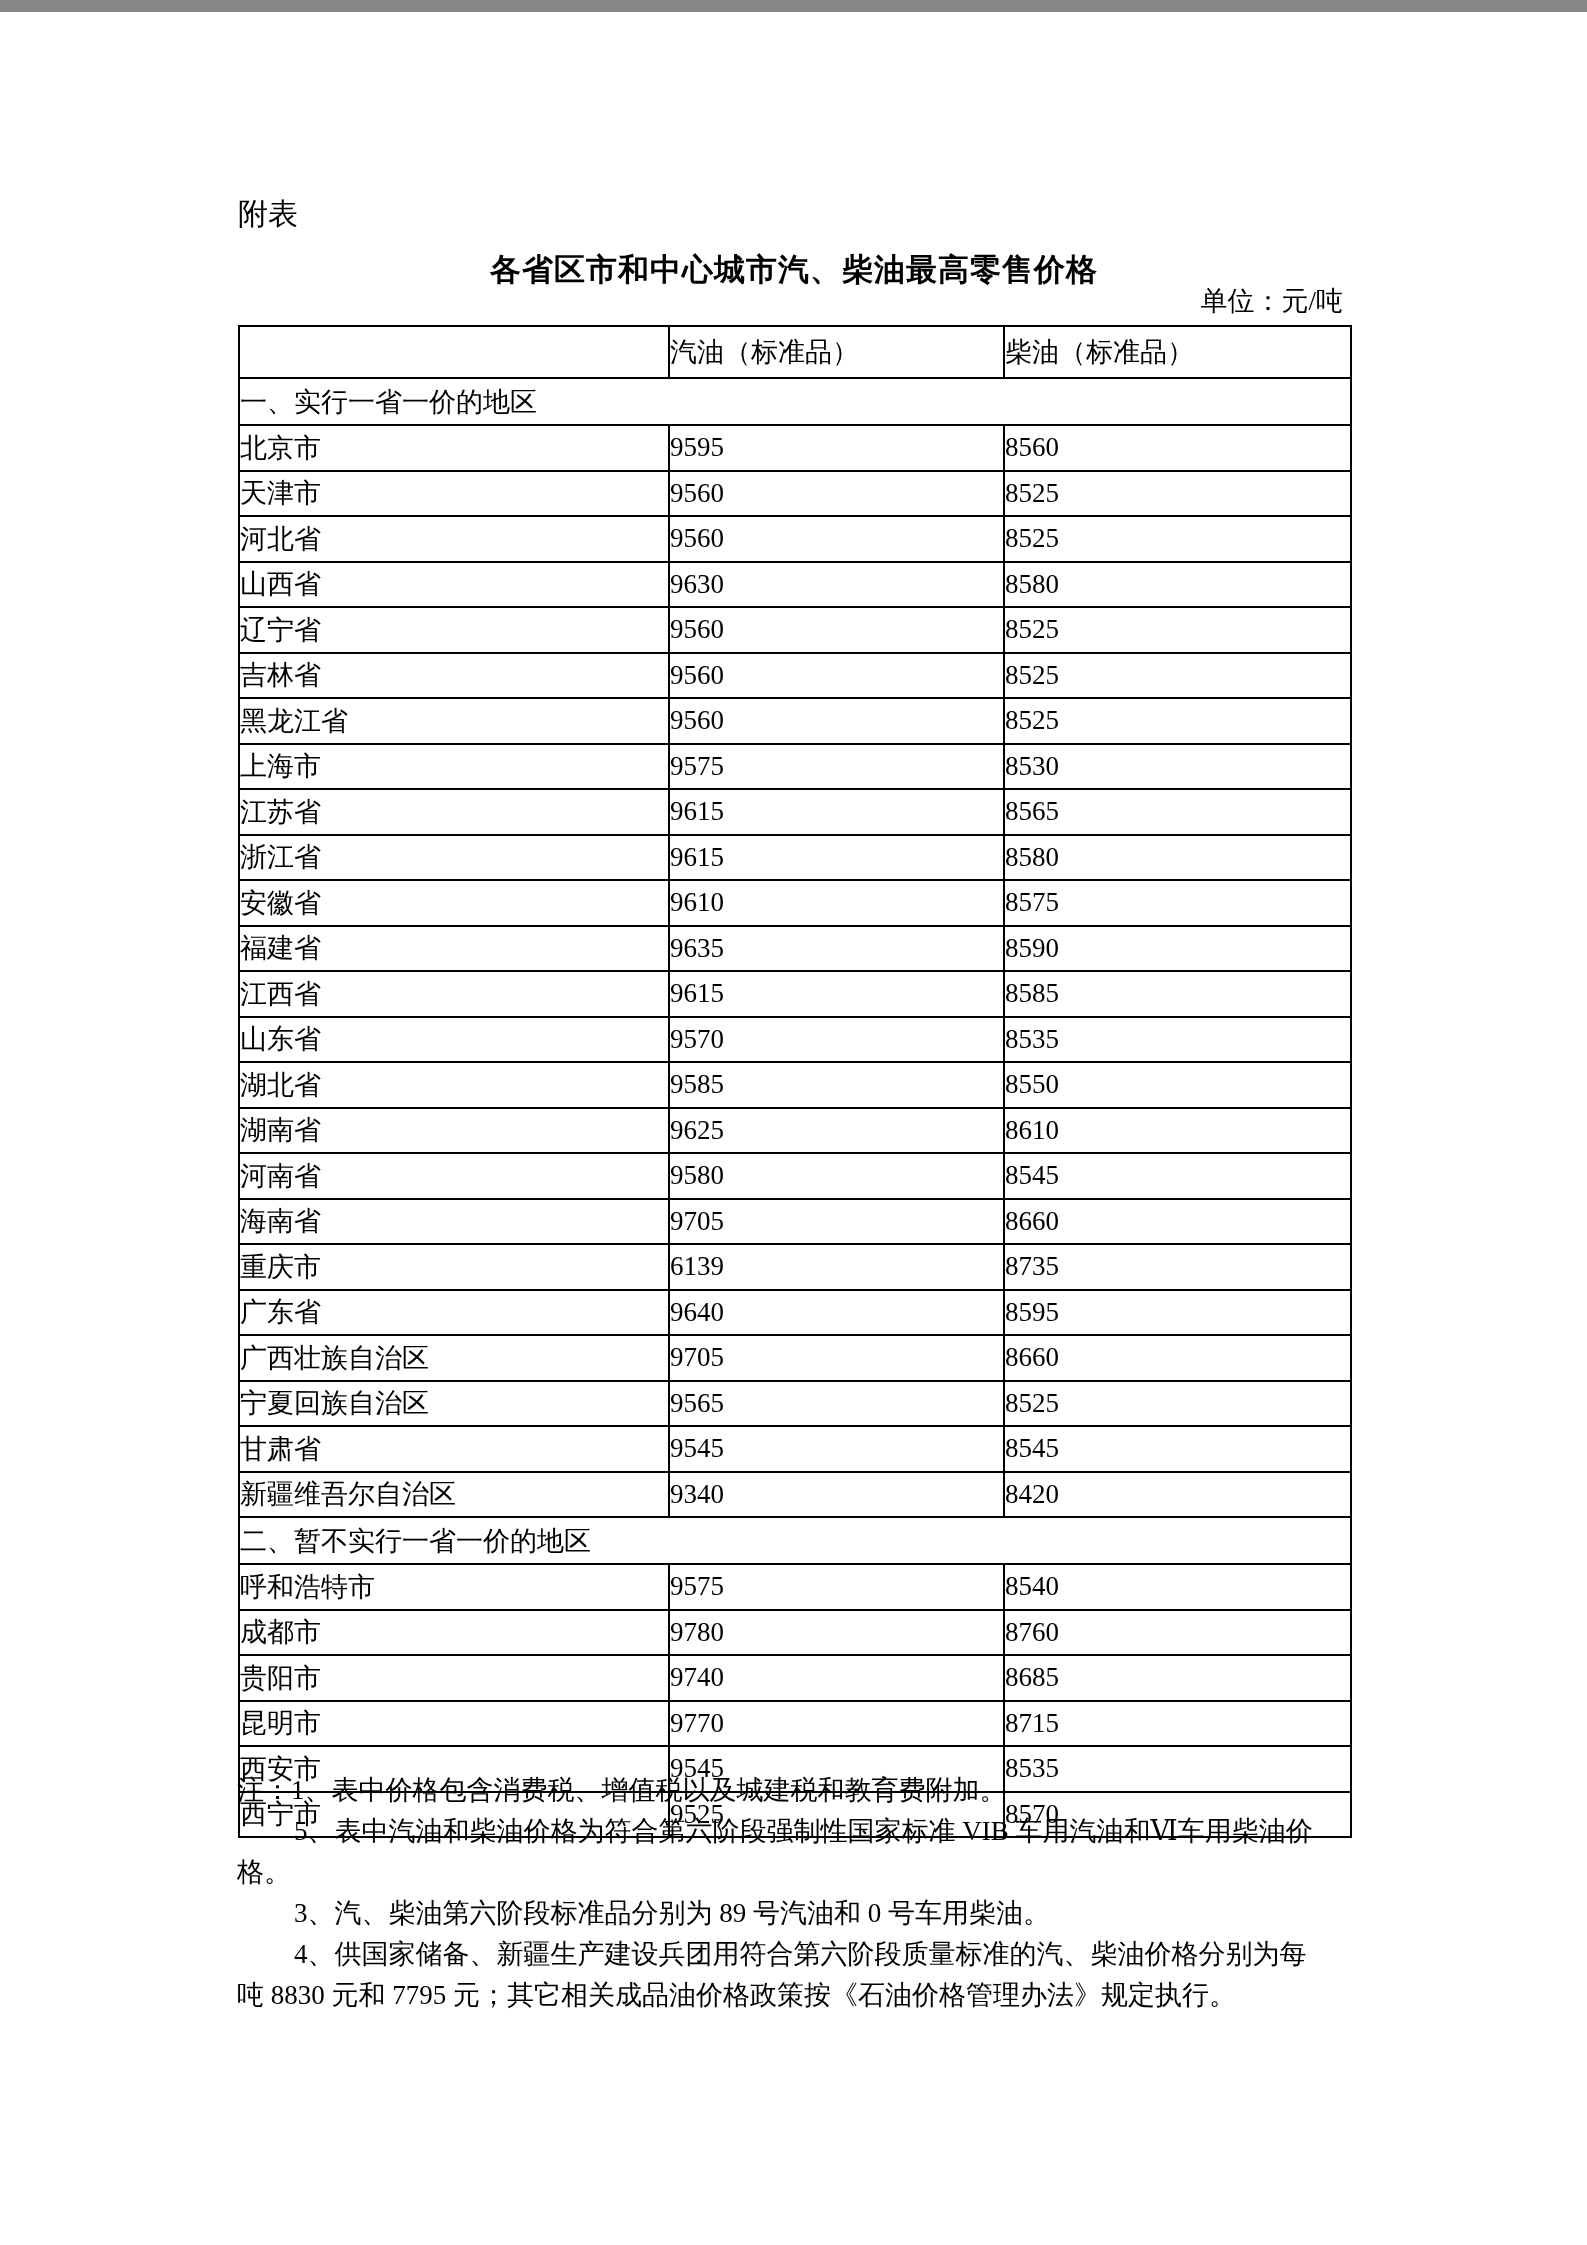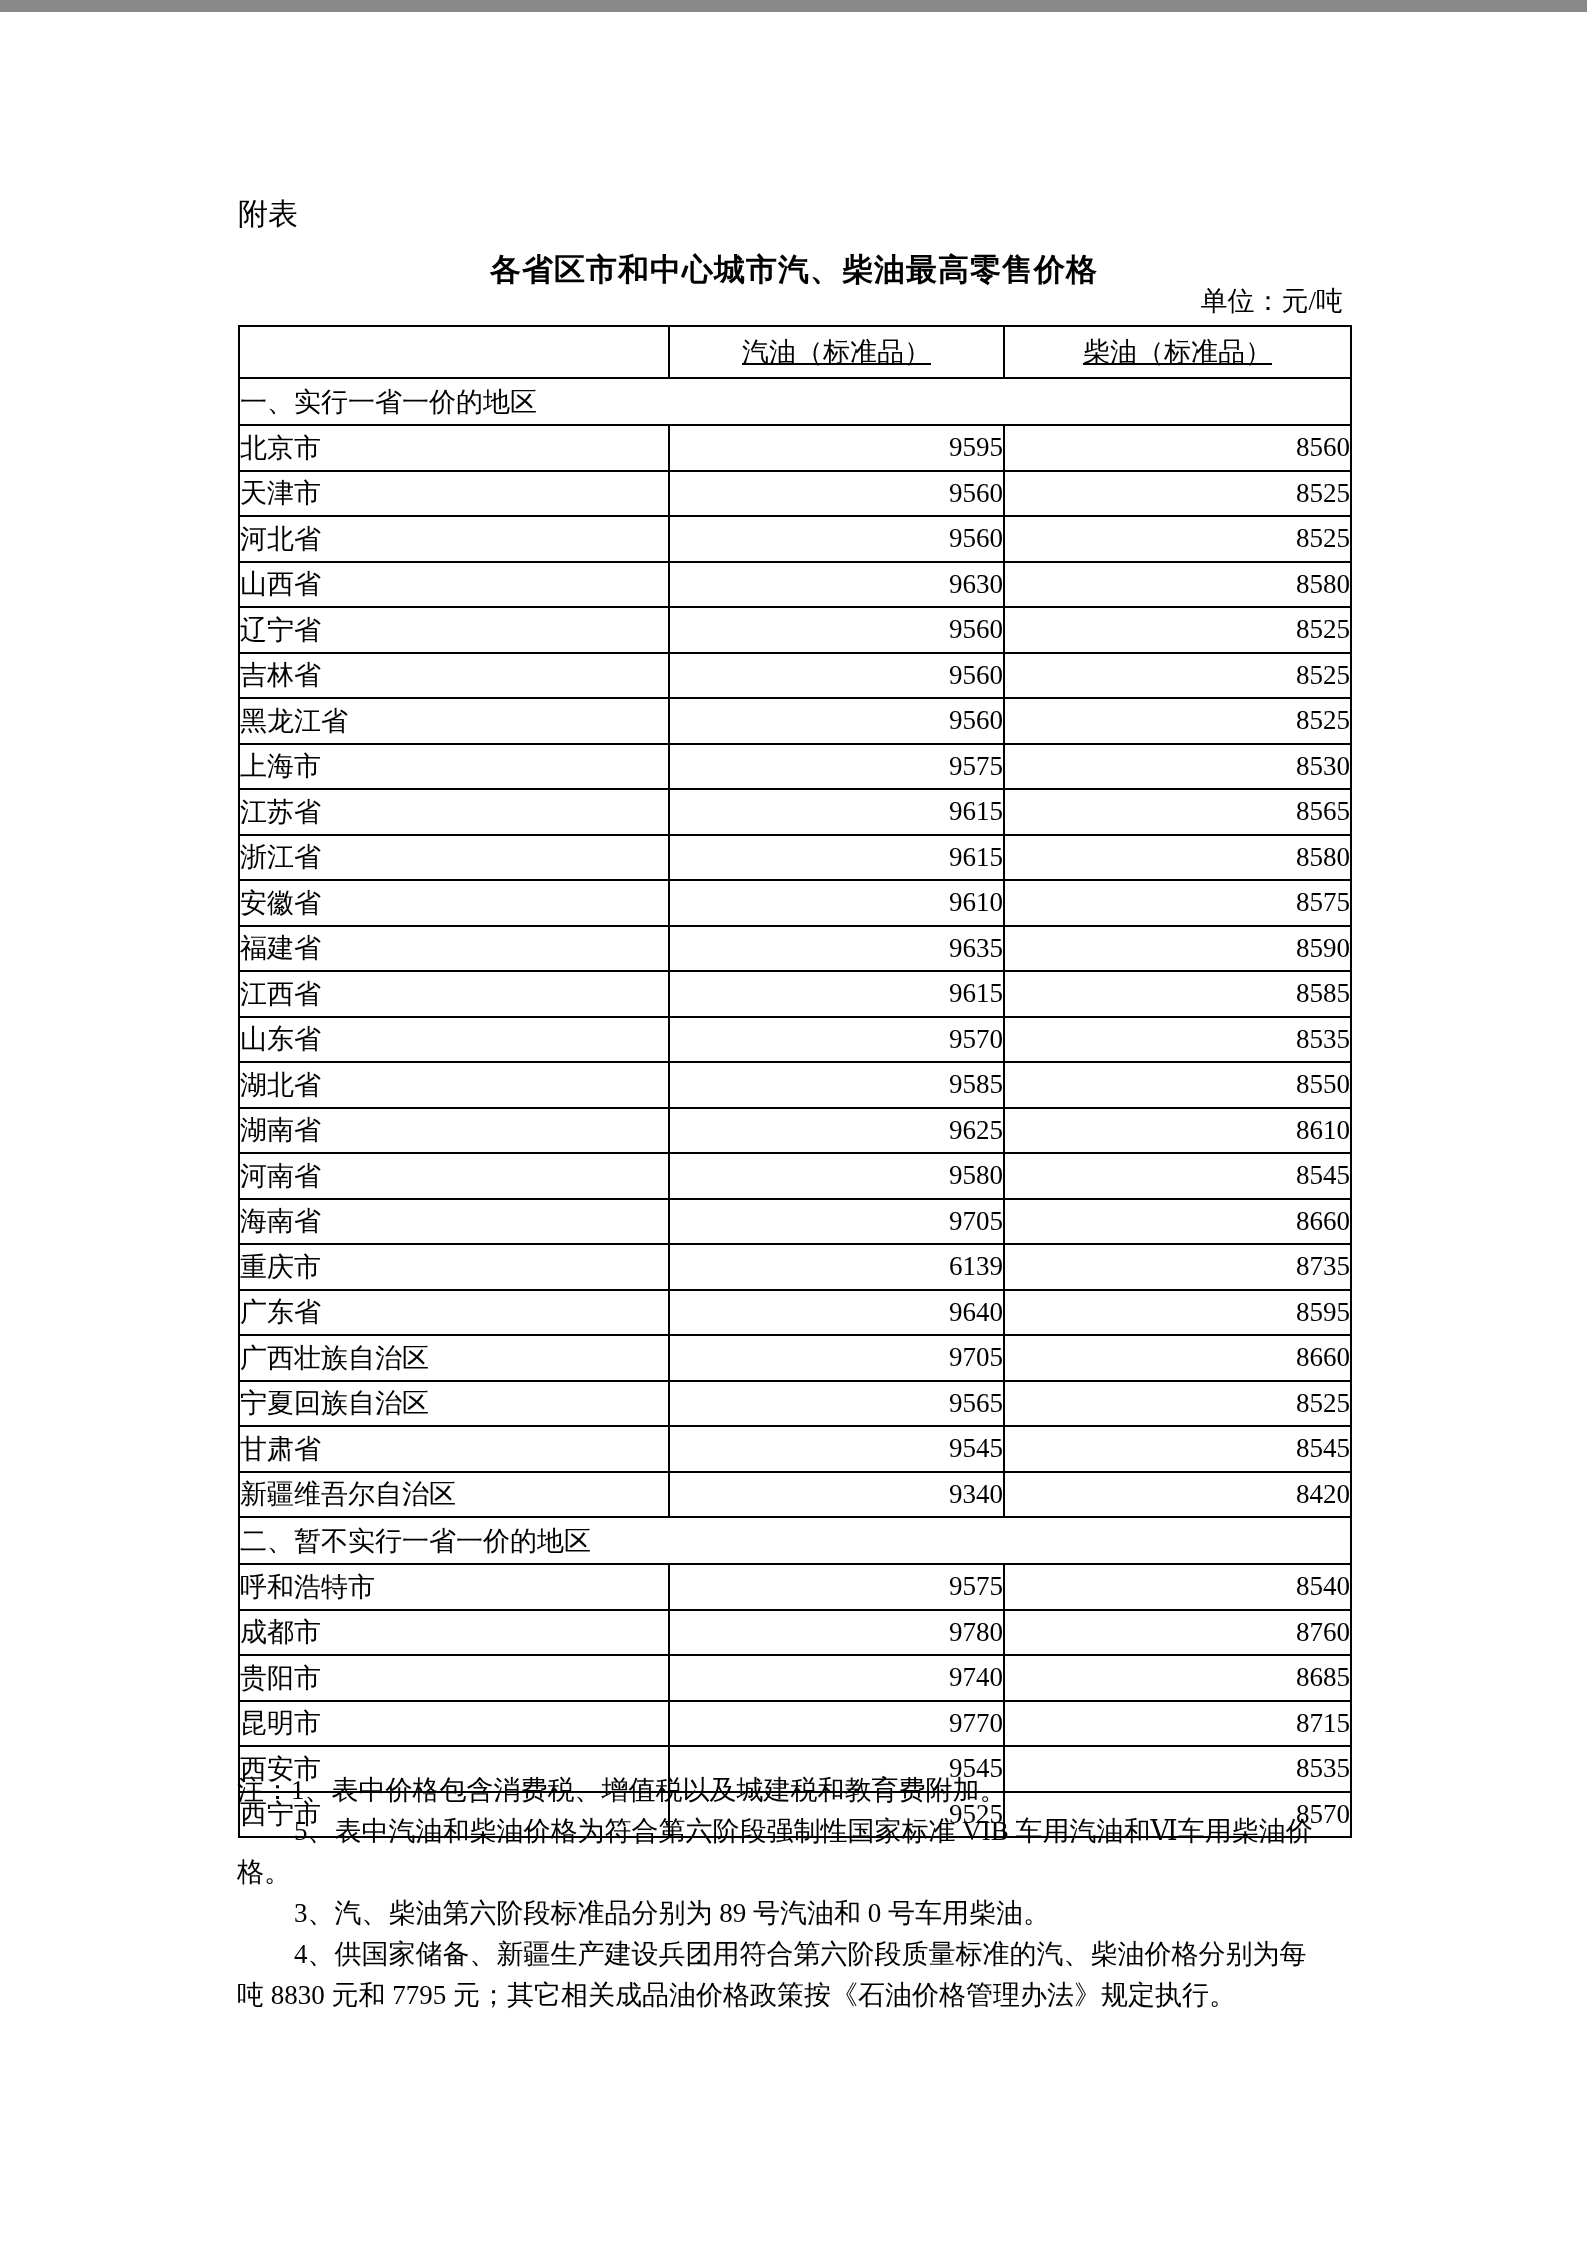--- a/index.html
+++ b/index.html
@@ -36,34 +36,33 @@
     table-layout:fixed;
   }
   table.price-table td{
     border:2px solid #000;
     padding:0;
     font-size:27px;
     vertical-align:middle;
   }
   tr.header-row td{
     height:50px;
-    text-align:center;
-    text-decoration:underline;
+    text-align:left;
   }
   tr.section-row td{
     height:45px;
     text-align:left;
   }
   tr.data-row td{height:43.5px;}
   td.region-cell{
     text-align:left;
     padding-left:85px;
   }
   td.num-cell{
-    text-align:right;
+    text-align:left;
     font-family:"Liberation Serif","DejaVu Serif",serif;
     font-size:28px;
     border-radius:21px;
   }
   .notes{
     position:absolute;left:237px;top:1758px;width:1130px;
     font-size:27px;
   }
   .note-line{
     line-height:41px;

